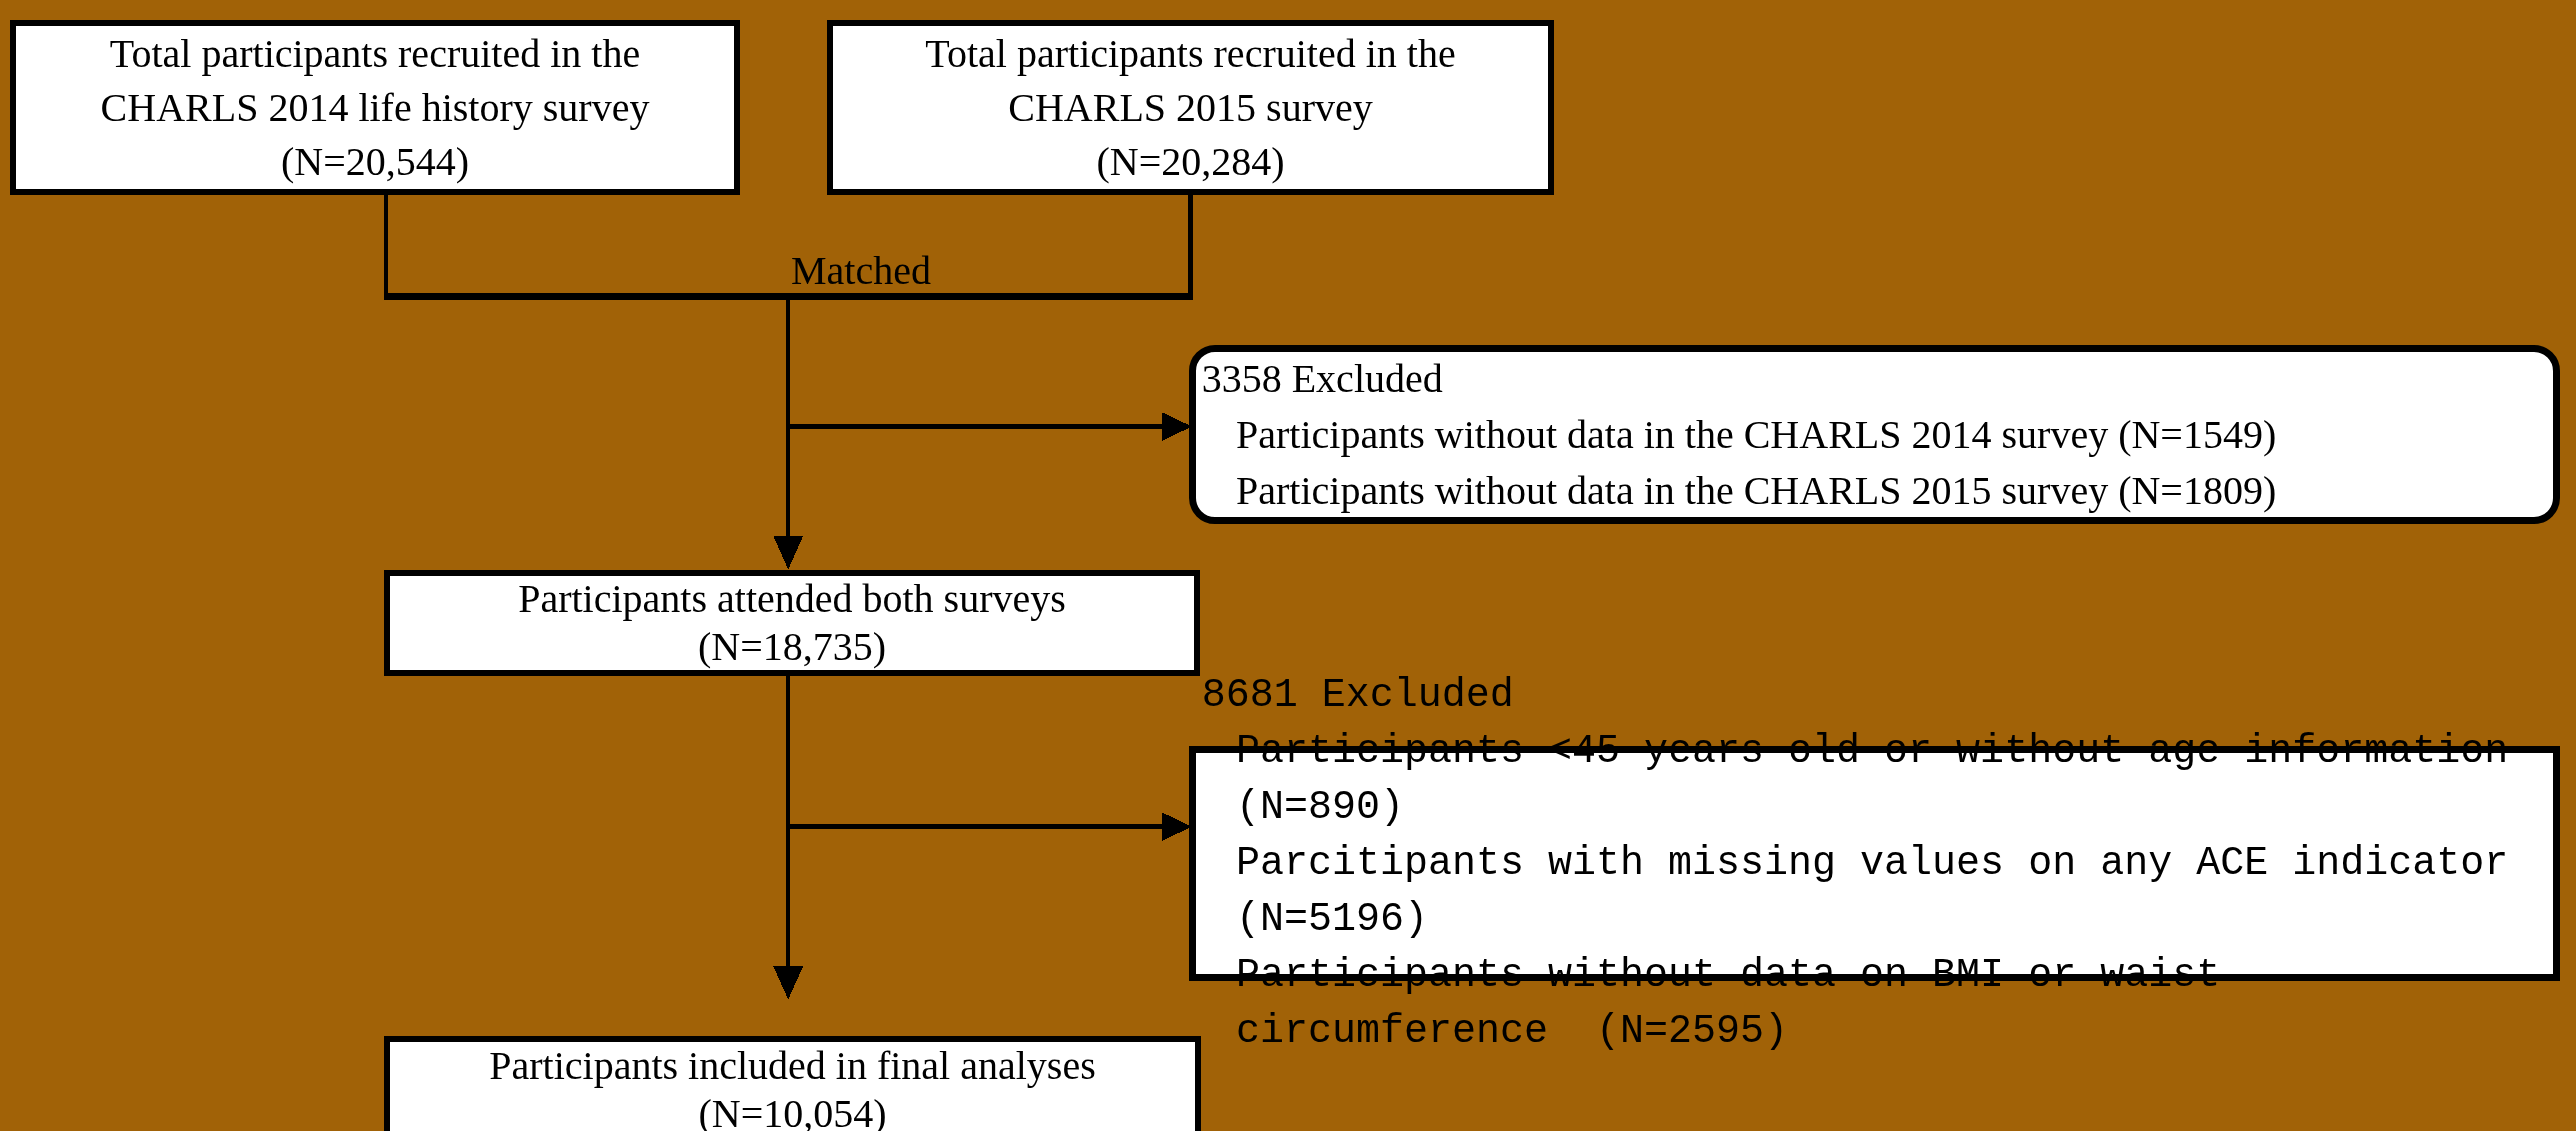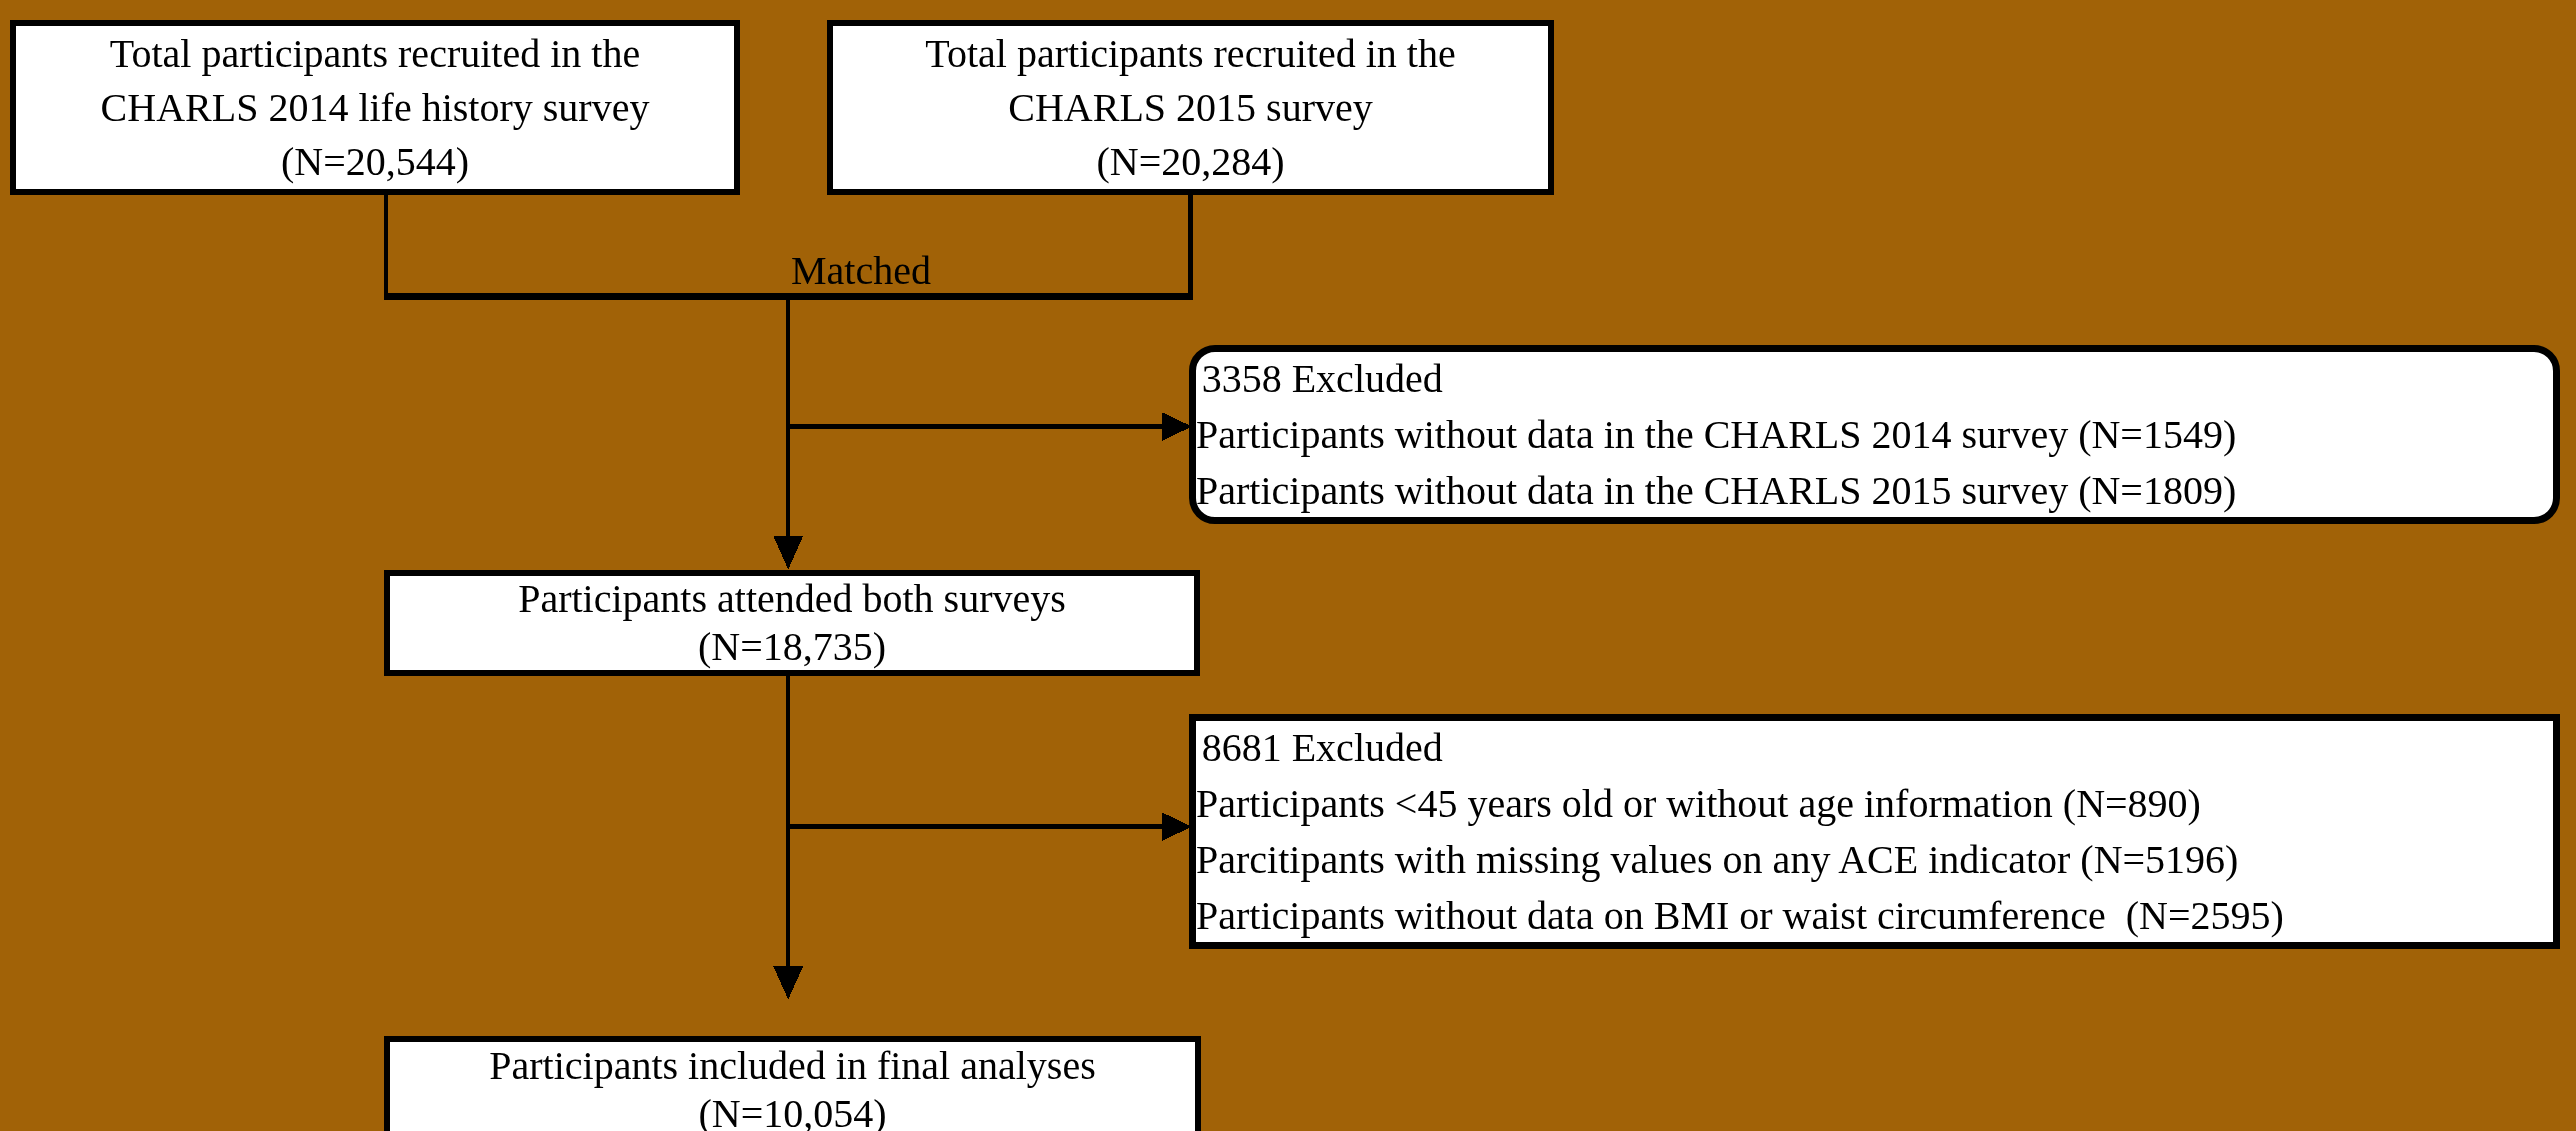--- a/index.html
+++ b/index.html
@@ -37,21 +37,21 @@
   .two-line-box .line { line-height: 48px; }
   .excluded-box {
     align-items: flex-start;
     text-align: left;
   }
   .excluded-box .line {
     line-height: 56px;
     white-space: pre-wrap;
   }
   .excluded-title { padding-left: 5.7px; }
-  .excluded-item  { }
+  .excluded-item  { padding-left: 40px; }
   .matched-label {
     position: absolute;
     left: 645px;
     top: 249px;
     width: 286px;
     text-align: right;
     font-size: 40px;
     line-height: 44px;
   }
   svg.connectors {
@@ -105,21 +105,21 @@
     <span class="line excluded-title">3358 Excluded</span>
     <span class="line excluded-item">Participants without data in the CHARLS 2014 survey (N=1549)</span>
     <span class="line excluded-item">Participants without data in the CHARLS 2015 survey (N=1809)</span>
   </div>
 
   <div class="fbox centered two-line-box" style="left:384px; top:570px; width:816px; height:106px;">
     <span class="line">Participants attended both surveys</span>
     <span class="line">(N=18,735)</span>
   </div>
 
-  <div class="fbox excluded-box" style="left:1189px; top:714px; width:1371px; height:235px; border-width:7.1px;">
+  <div class="fbox excluded-box" style="left:1189px; top:746px; width:1371px; height:235px; border-width:7.1px;font-family:Liberation Mono, monospace;">
     <span class="line excluded-title">8681 Excluded</span>
     <span class="line excluded-item">Participants &lt;45 years old or without age information (N=890)</span>
     <span class="line excluded-item">Parcitipants with missing values on any ACE indicator (N=5196)</span>
     <span class="line excluded-item">Participants without data on BMI or waist circumference  (N=2595)</span>
   </div>
 
   <div class="fbox centered two-line-box" style="left:384px; top:1000px; width:817px; height:108px;margin-top:36px;">
     <span class="line">Participants included in final analyses</span>
     <span class="line">(N=10,054)</span>
   </div>

